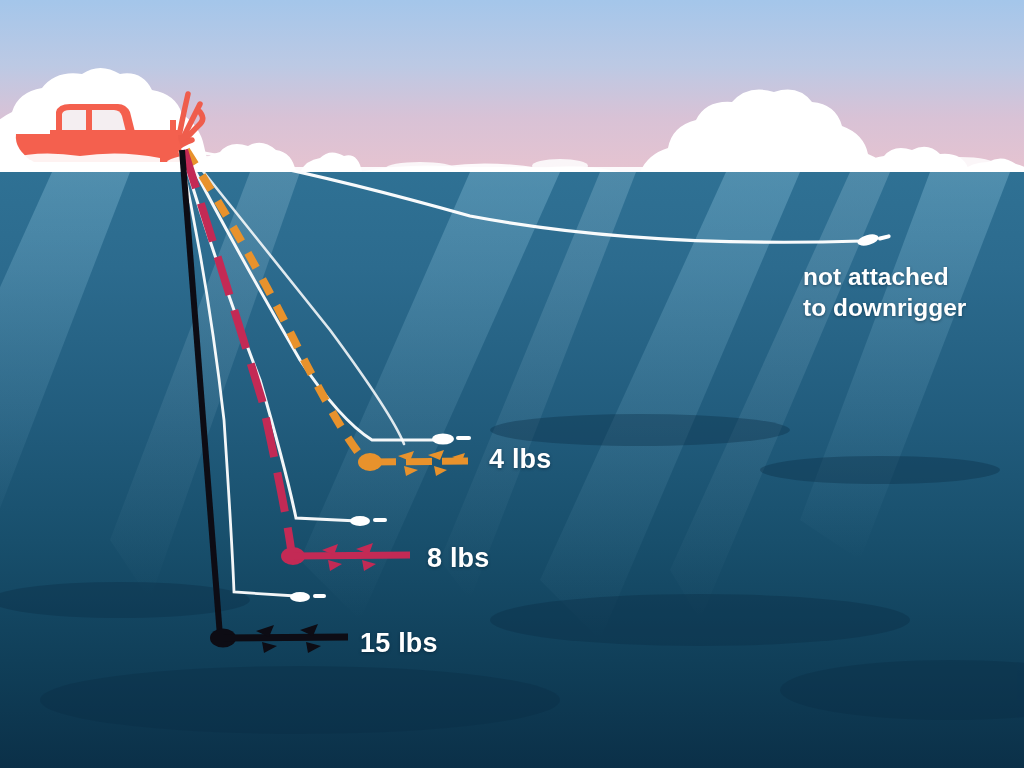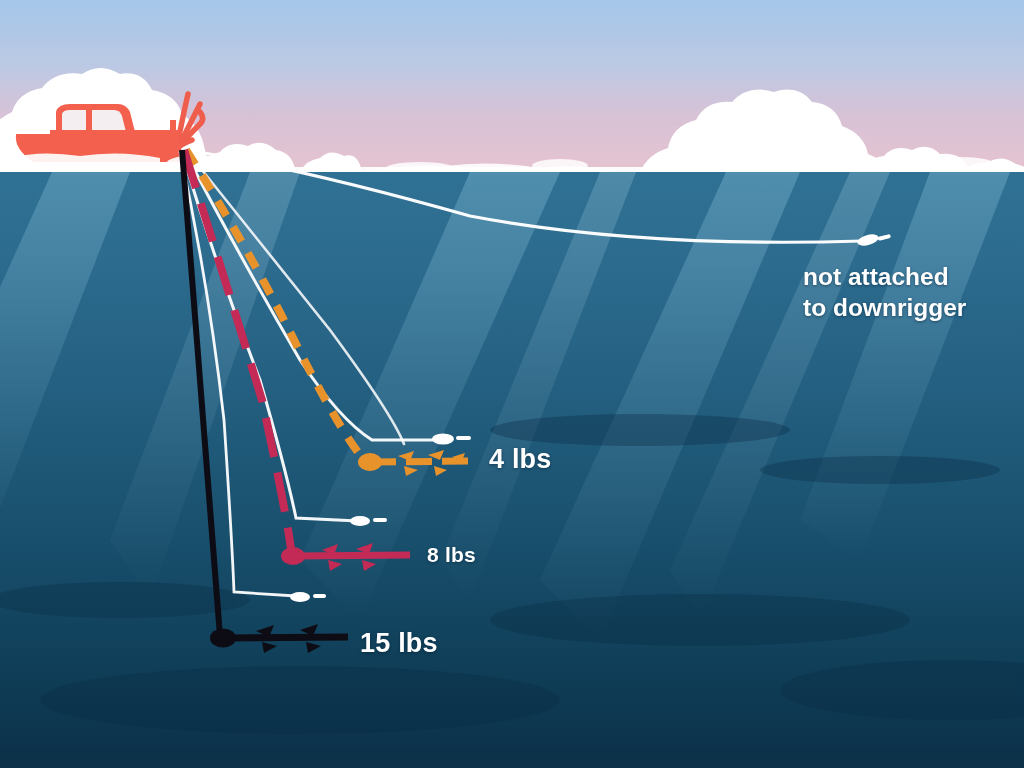--- a/index.html
+++ b/index.html
@@ -9,21 +9,21 @@
   }
   #art{position:absolute;inset:0;width:1024px;height:768px;}
   .lbl{
     position:absolute;color:#ffffff;font-weight:700;
     font-family:"Liberation Sans",sans-serif;
     letter-spacing:.2px;white-space:nowrap;
     text-shadow:0 1px 3px rgba(4,28,45,.55);
     pointer-events:none;
   }
   #lbl6{left:489px;top:444px;font-size:27px;}
-  #lbl8{left:427px;top:543px;font-size:21px;}
+  #lbl8{left:427px;top:543px;font-size:27px;}
   #lbl10{left:360px;top:628px;font-size:27px;}
   #note{
     position:absolute;left:803px;top:261px;font-size:24.5px;
     line-height:1.27;font-weight:700;color:#fff;
     text-shadow:0 1px 3px rgba(4,28,45,.5);
   }
   #note span{display:block;}
 </style>
 </head>
 <body>

